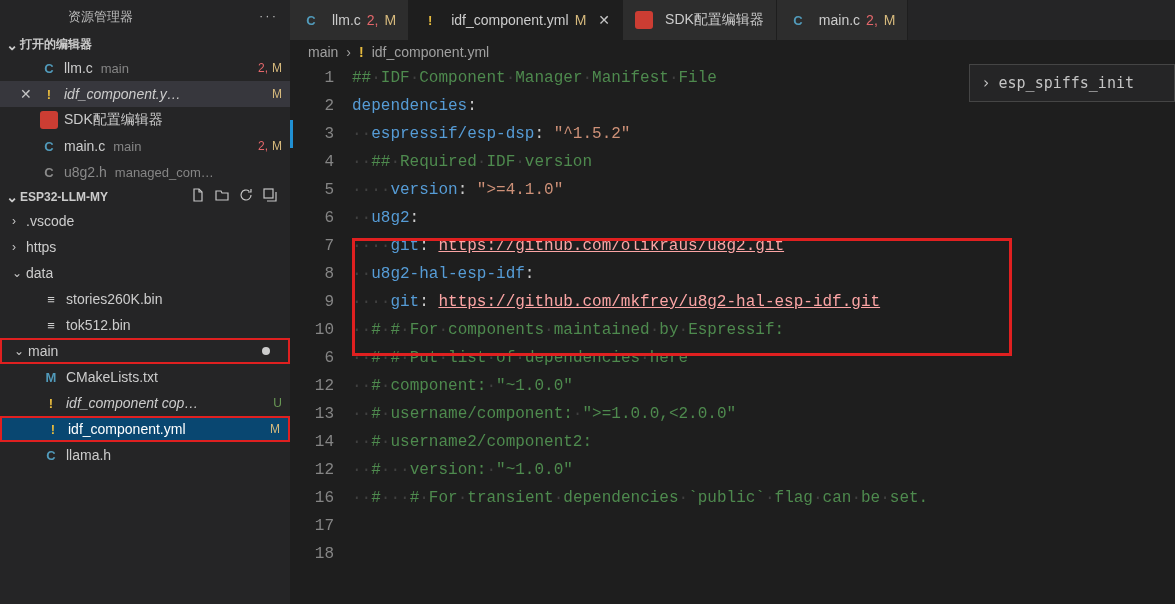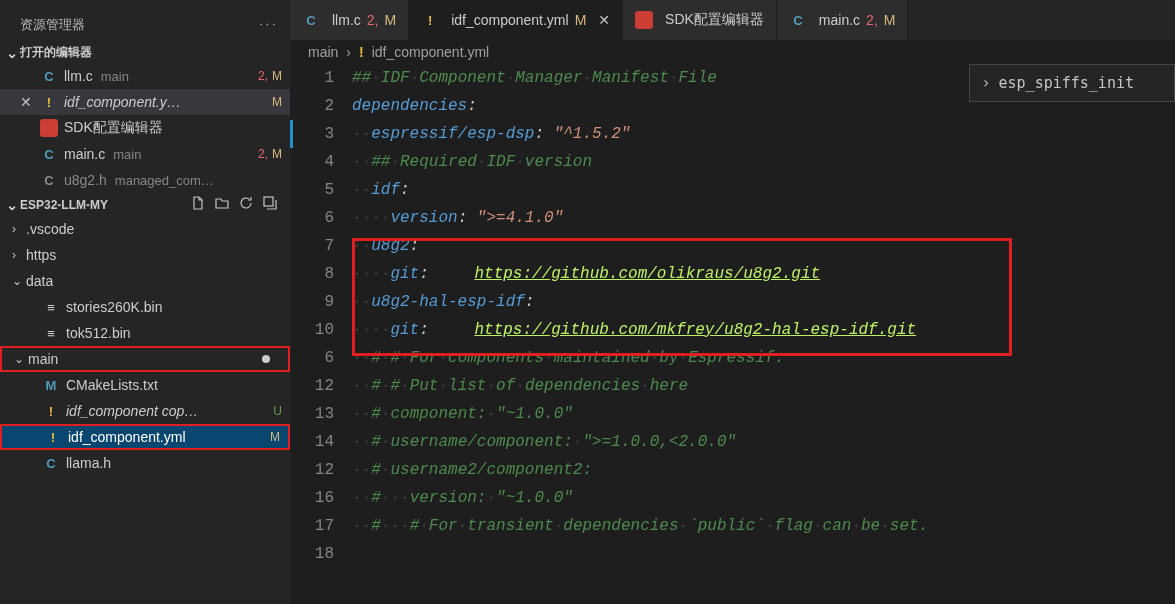--- a/index.html
+++ b/index.html
@@ -17,23 +17,24 @@
   width: 290px;
   background: #252526;
   display: flex;
   flex-direction: column;
   overflow: hidden;
 }
 .sidebar-header {
   display: flex;
   justify-content: space-between;
   align-items: flex-start;
-  padding: 16px 12px 8px 20px;
+  padding: 8px 12px 8px 20px;
   color: #bbbbbb;
   font-size: 13px;
+  margin-left: 48px;
 }
 .dots { letter-spacing: 2px; cursor: pointer; }
 .section-header {
   display: flex;
   align-items: center;
   padding: 2px 4px;
   font-size: 12px;
   font-weight: 700;
   color: #cccccc;
   cursor: pointer;
@@ -108,26 +109,26 @@
   display:flex;
   font-family: Consolas, "Courier New", monospace;
   font-size: 16px;
   line-height: 28px;
   position: relative;
 }
 .gutter { width: 62px; text-align: right; color: #858585; padding-right: 18px; user-select:none;}
 .gutter .ln { height: 28px; }
 .gutter .ln.diff { border-left: 3px solid #2090d3; }
 .code { flex:1; position: relative; }
-.line { height: 28px; white-space: pre; font-style: italic; }
+.line { height: 28px; white-space: pre; }
 .ws { color: #404040; }
 .kw { color: #569cd6; }
 .str { color: #ce9178; }
 .com { color: #4e8a4e; }
-.link { color: #bef264; text-decoration: underline; margin-left: 36px; }
+.link { color: #fca5a5; text-decoration: underline; }
 .highlight-box {
   position:absolute;
   border: 3px solid #e02020;
   pointer-events:none;
 }
 .hl-code { left: 0px; top: 174px; width: 660px; height: 118px; }
 .outline-float {
   position:absolute; top:0; right:0;
   background:#252526; border:1px solid #454545;
   padding: 4px 40px 4px 12px;
@@ -323,21 +324,20 @@
         <div class="ln">16</div>
         <div class="ln">17</div>
         <div class="ln">18</div>
       </div>
     <div class="code" id="code">
       <div class="highlight-box hl-code"></div>
     <div class="line"><span class="com">##<span class="ws">·</span>IDF<span class="ws">·</span>Component<span class="ws">·</span>Manager<span class="ws">·</span>Manifest<span class="ws">·</span>File</span></div>
         <div class="line"><span class="kw">dependencies</span><span class="">:</span></div>
         <div class="line"><span class="ws">··</span><span class="kw">espressif/esp-dsp</span><span class="">: </span><span class="str">"^1.5.2"</span></div>
         <div class="line"><span class="ws">··</span><span class="com">##<span class="ws">·</span>Required<span class="ws">·</span>IDF<span class="ws">·</span>version</span></div>
-        <div class="line"><span class="ws">··</span><span class="kw">idf</span><span class="">:</span></div>
         <div class="line"><span class="ws">····</span><span class="kw">version</span><span class="">: </span><span class="str">"&gt;=4.1.0"</span></div>
         <div class="line"><span class="ws">··</span><span class="kw">u8g2</span><span class="">:</span></div>
         <div class="line"><span class="ws">····</span><span class="kw">git</span><span class="">: </span><span class="link">https://github.com/olikraus/u8g2.git</span></div>
         <div class="line"><span class="ws">··</span><span class="kw">u8g2-hal-esp-idf</span><span class="">:</span></div>
         <div class="line"><span class="ws">····</span><span class="kw">git</span><span class="">: </span><span class="link">https://github.com/mkfrey/u8g2-hal-esp-idf.git</span></div>
         <div class="line"><span class="ws">··</span><span class="com">#<span class="ws">·</span>#<span class="ws">·</span>For<span class="ws">·</span>components<span class="ws">·</span>maintained<span class="ws">·</span>by<span class="ws">·</span>Espressif:</span></div>
         <div class="line"><span class="ws">··</span><span class="com">#<span class="ws">·</span>#<span class="ws">·</span>Put<span class="ws">·</span>list<span class="ws">·</span>of<span class="ws">·</span>dependencies<span class="ws">·</span>here</span></div>
         <div class="line"><span class="ws">··</span><span class="com">#<span class="ws">·</span>component:<span class="ws">·</span>"~1.0.0"</span></div>
         <div class="line"><span class="ws">··</span><span class="com">#<span class="ws">·</span>username/component:<span class="ws">·</span>"&gt;=1.0.0,&lt;2.0.0"</span></div>
         <div class="line"><span class="ws">··</span><span class="com">#<span class="ws">·</span>username2/component2:</span></div>

